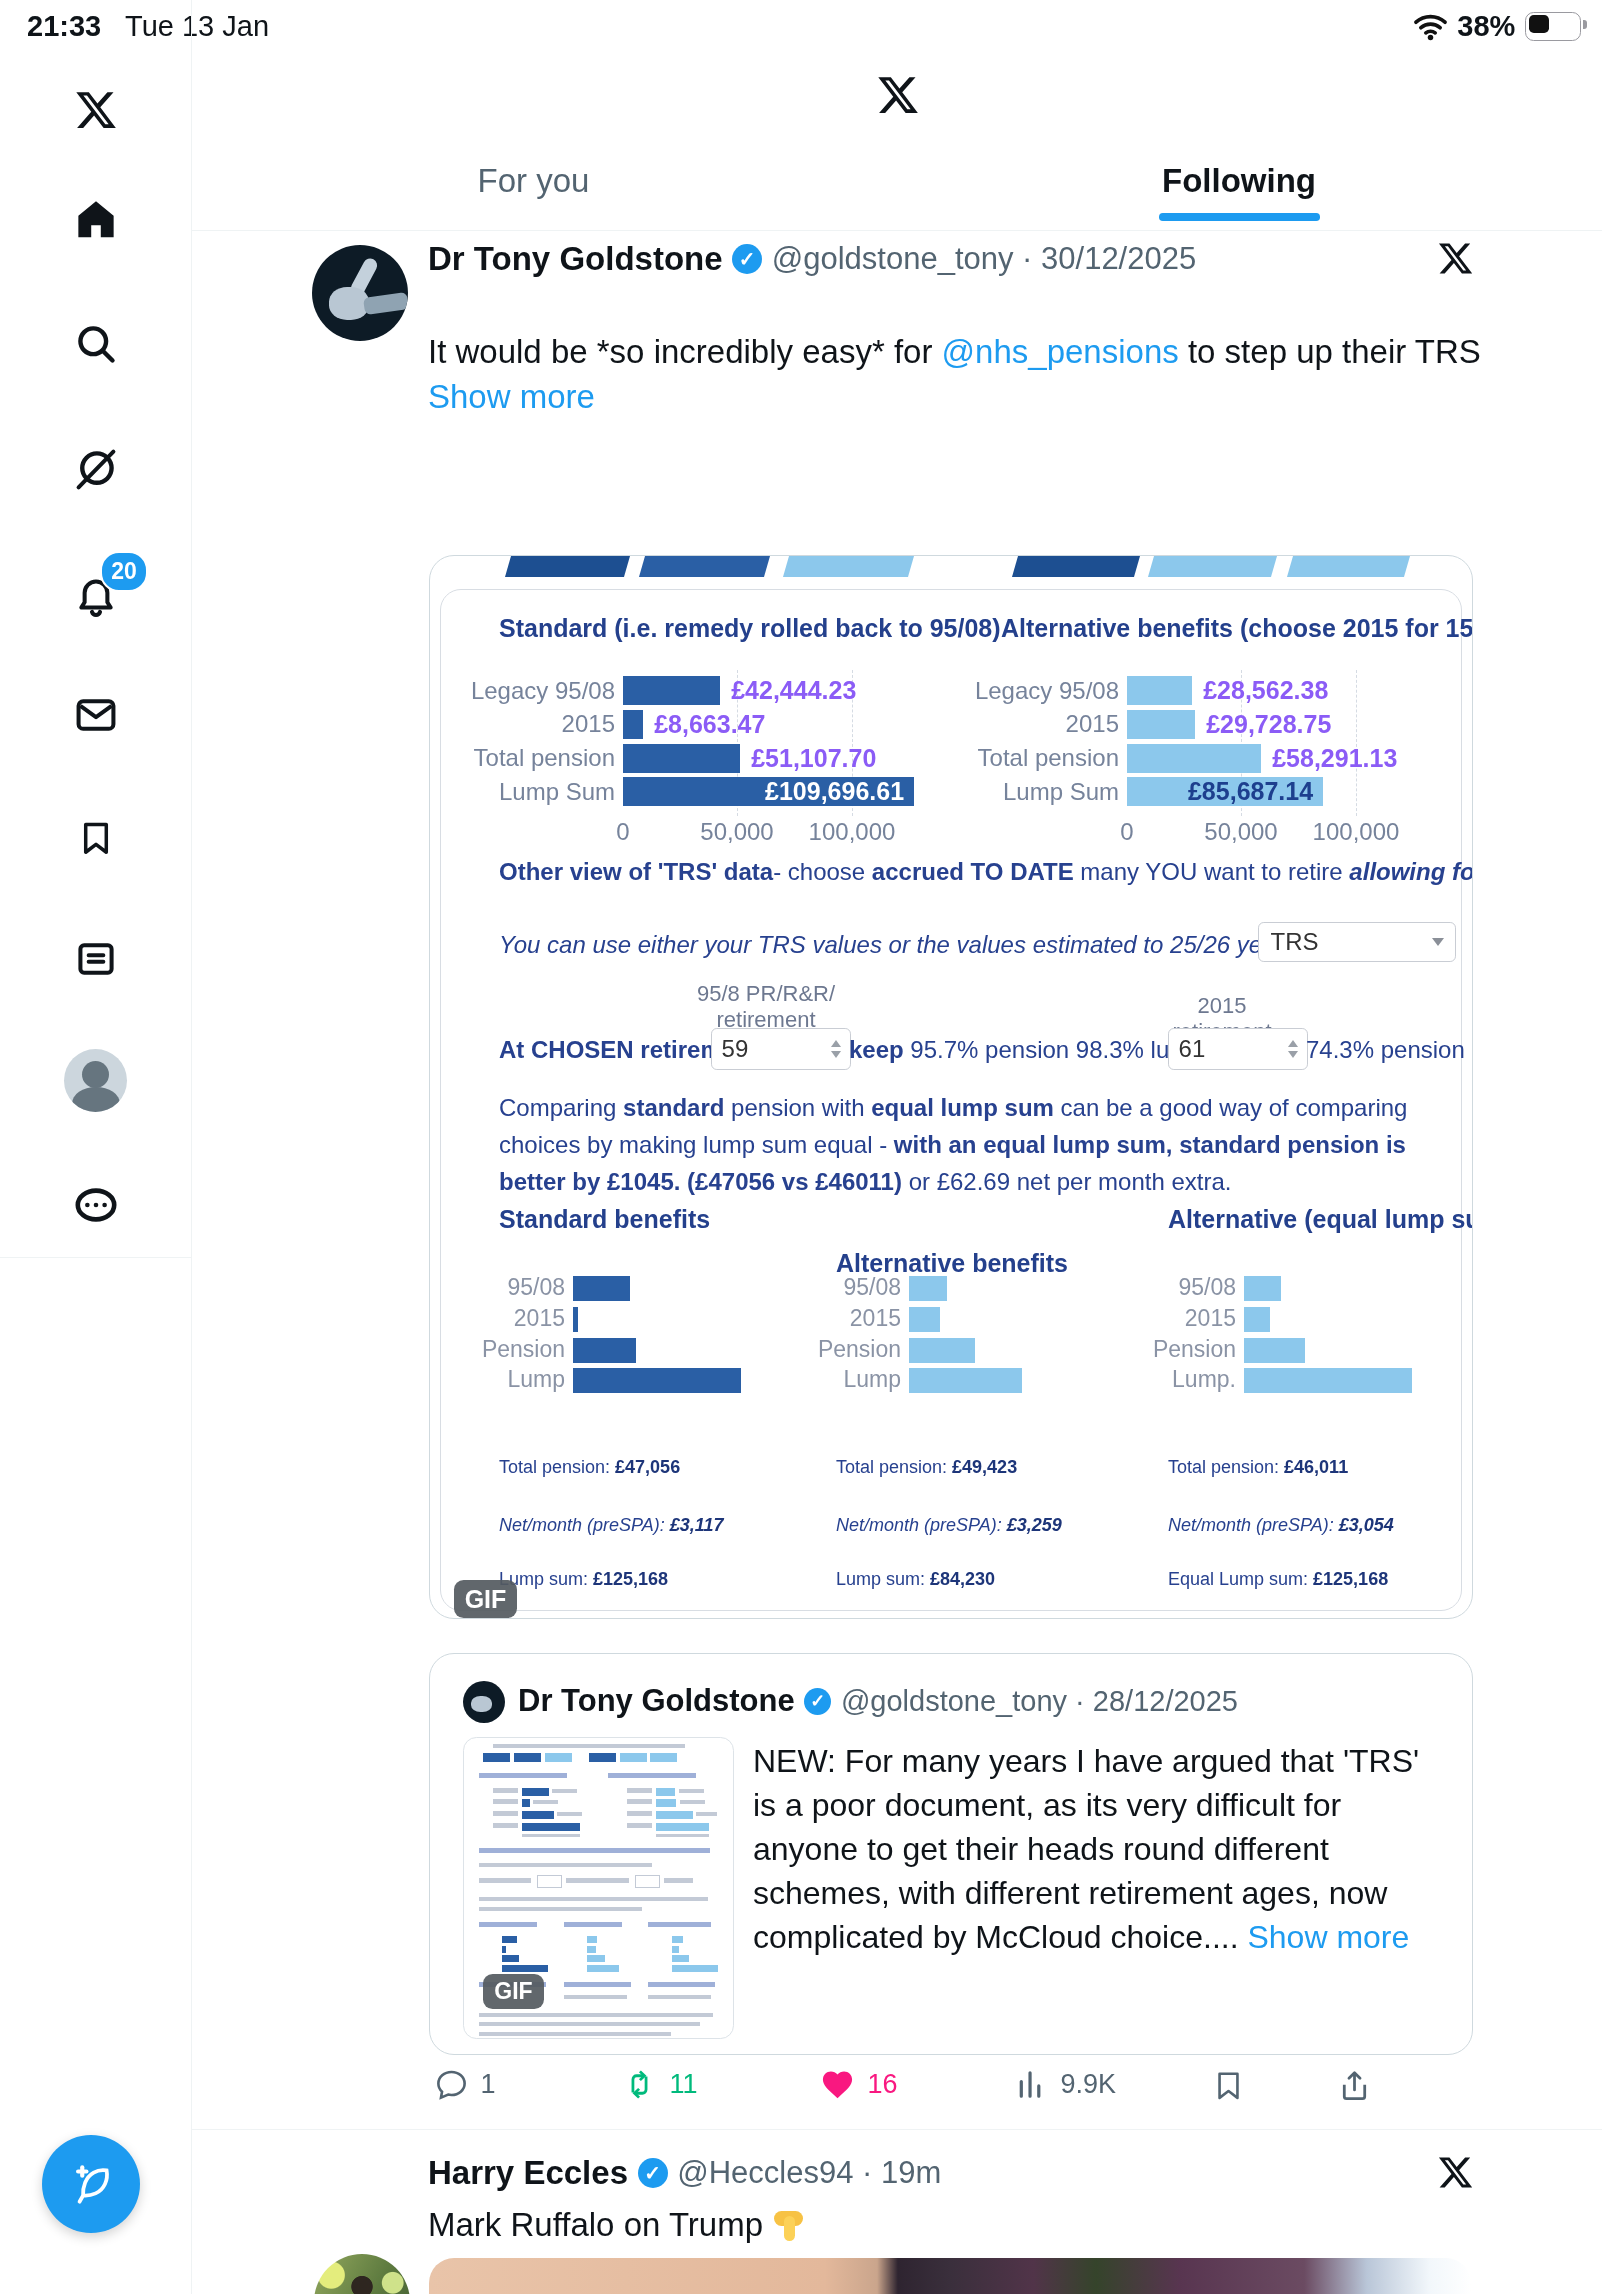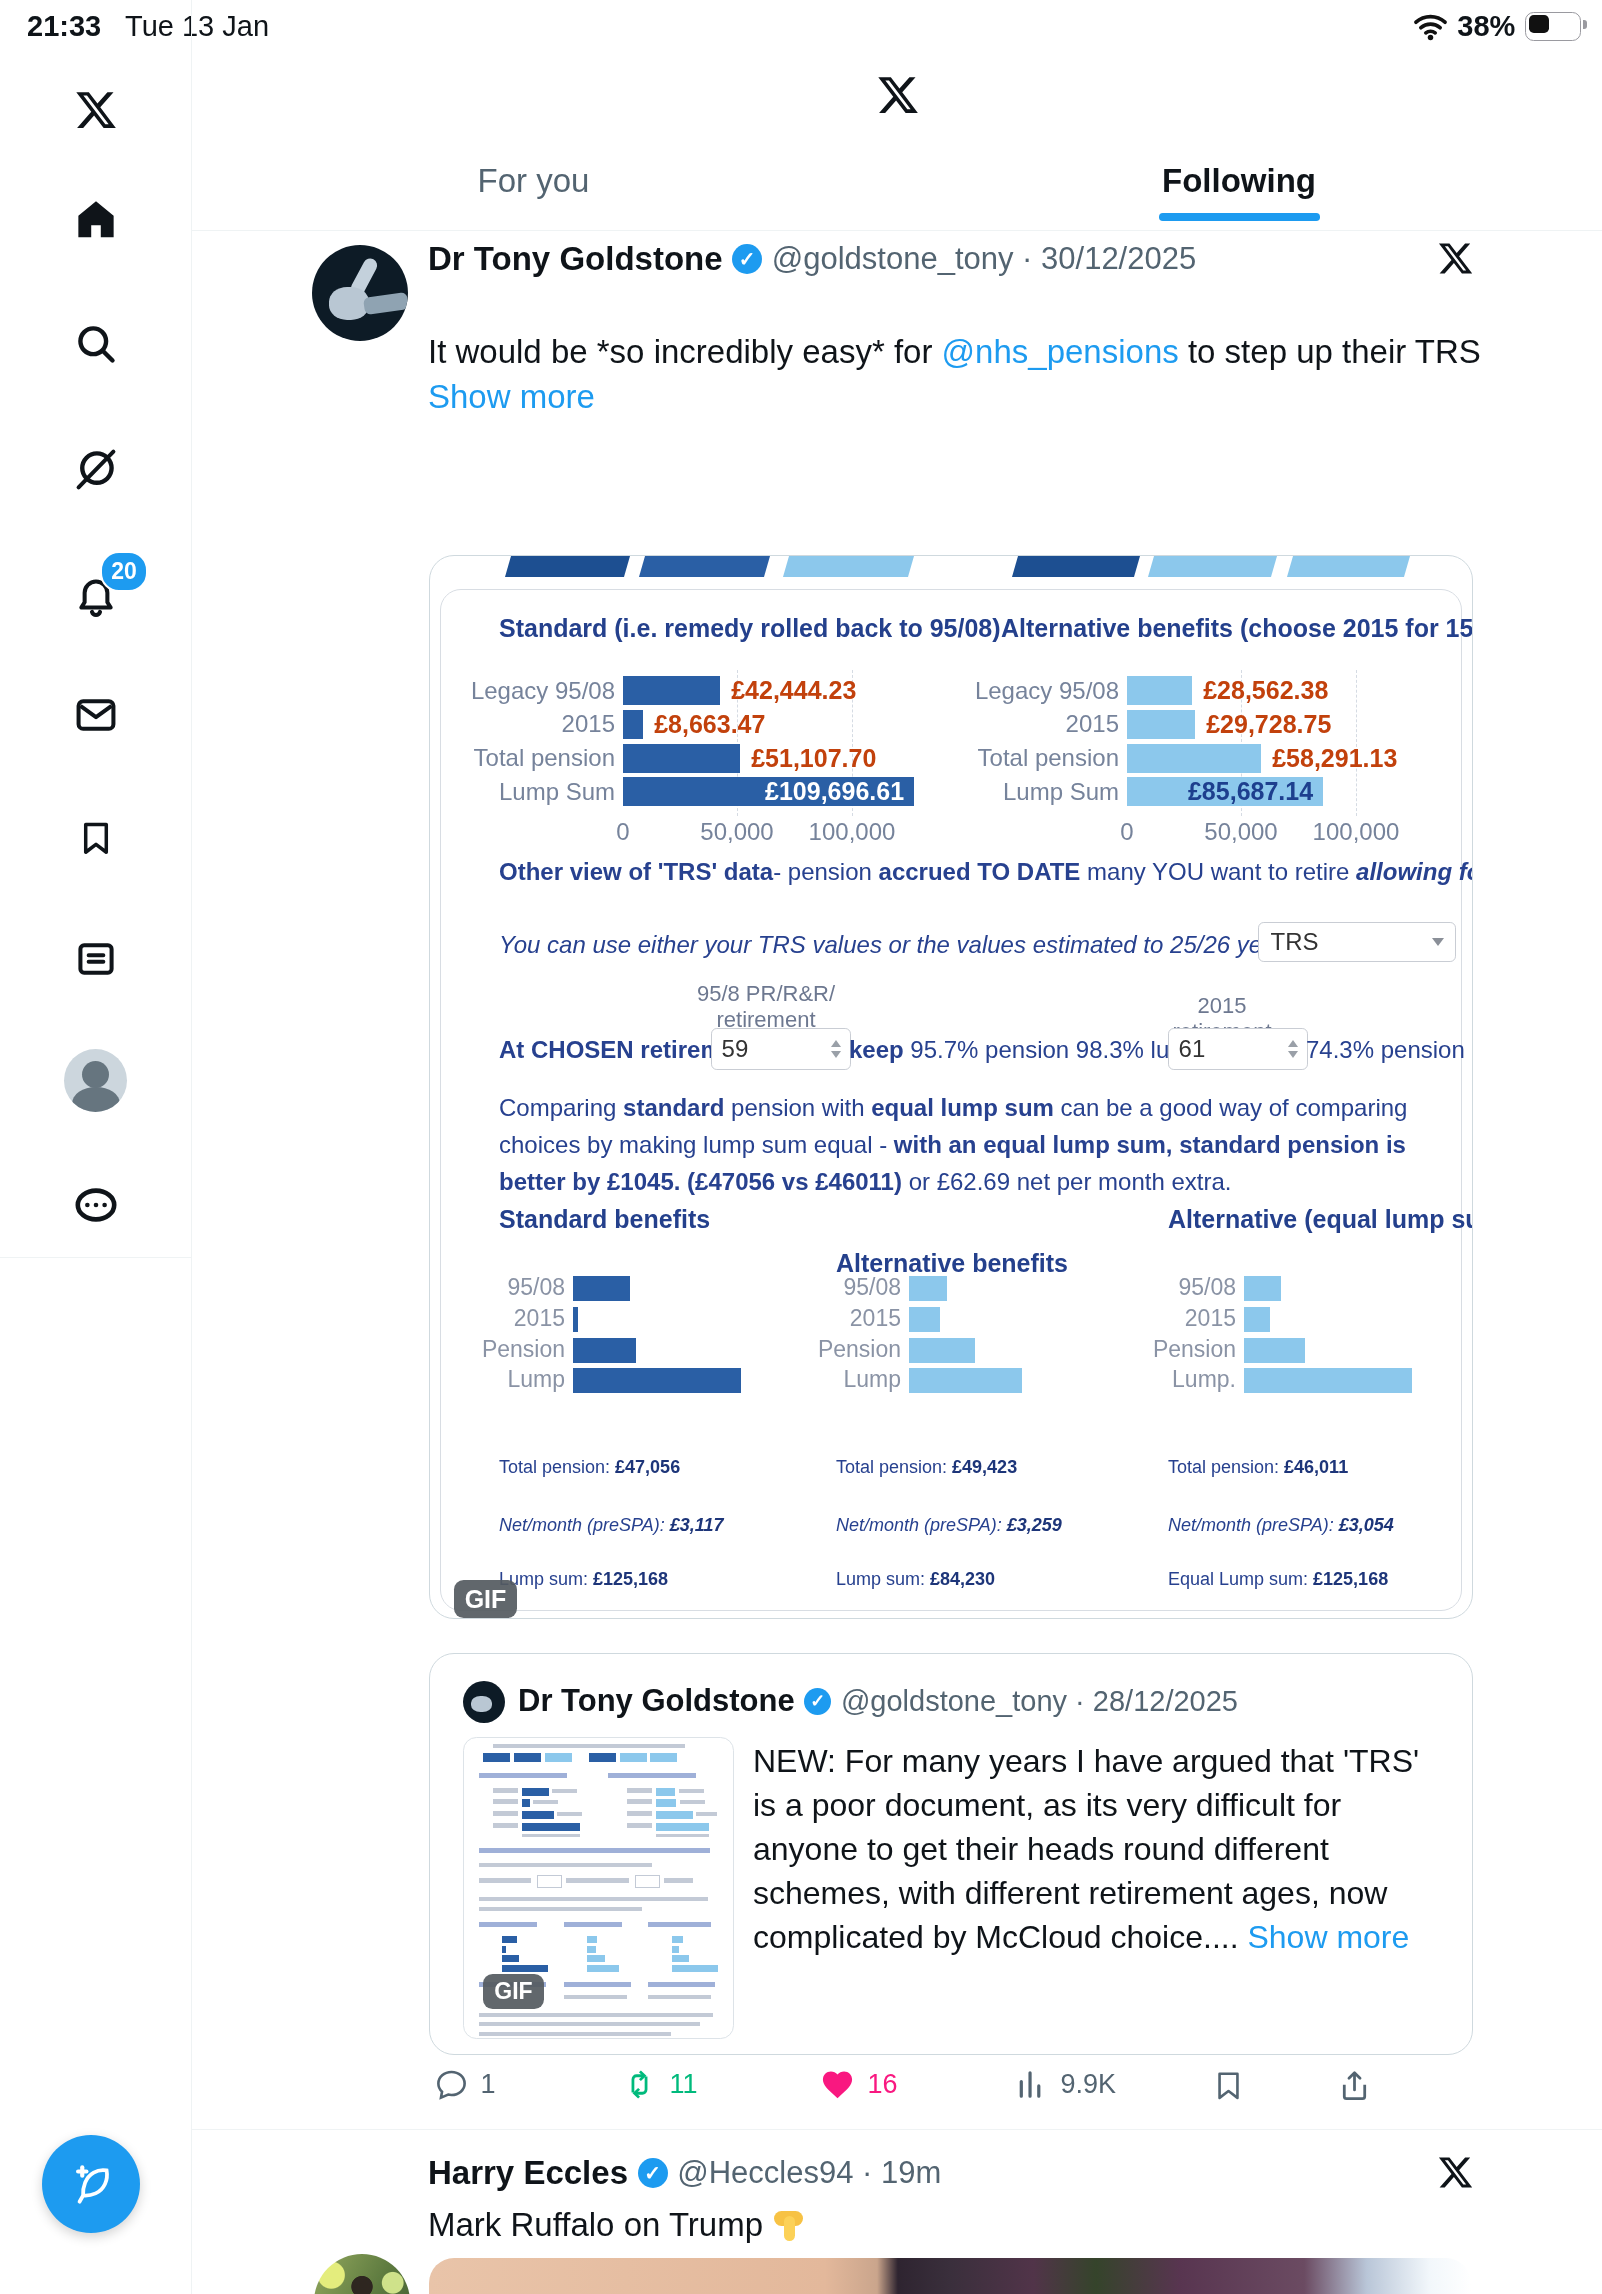--- a/index.html
+++ b/index.html
@@ -60,21 +60,21 @@
   .chev.mid{background:#2a5fa5;}
   .chev.light{background:#8cc8ec;}
   .dash-panel{position:absolute;left:9.6px;top:33px;width:1020px;height:1020px;border:1.9px solid #d8dde3;border-radius:21px;}
   .dash-title{position:absolute;font-size:25px;font-weight:700;color:#24408c;white-space:nowrap;}
   .bigchart{position:absolute;width:500px;height:178px;}
   .crow{display:flex;height:29px;margin-bottom:4.8px;align-items:center;position:relative;z-index:1;}
   .clab{width:166px;padding-right:0;text-align:right;color:#76839b;font-size:24px;flex:0 0 166px;}
   .cbar{height:29px;margin-left:7.7px;position:relative;flex:0 0 auto;}
   .cbar.dark{background:#2a5fa5;}
   .cbar.light{background:#8cc8ec;}
-  .cval{margin-left:11.5px;font-size:25px;font-weight:600;color:#c2410c;white-space:nowrap;}
+  .cval{margin-left:11.5px;font-size:25px;font-weight:600;color:#8b5cf6;white-space:nowrap;}
   .cval.inside{position:absolute;right:9.6px;top:0;line-height:29px;margin:0;}
   .cval.inside.dark{color:#fff;}
   .cval.inside.light{color:#1d3f8e;}
   .grid{position:absolute;top:-5.8px;height:146px;border-left:1.9px dashed #d5dbe3;z-index:0;}
   .axl{position:absolute;top:142px;transform:translateX(-50%);font-size:24px;color:#76839b;}
   .dash-text{position:absolute;font-size:24px;color:#27418f;white-space:nowrap;}
   .dash-text b{font-weight:700;}
   .dropdown{position:absolute;width:173px;height:38px;border:1.9px solid #c9cdd4;border-radius:5.8px;background:#fff;
     display:flex;align-items:center;padding:0 11.5px;font-size:24px;color:#333;justify-content:space-between;}
   .dd-caret{width:0;height:0;border-left:6.7px solid transparent;border-right:6.7px solid transparent;border-top:8.6px solid #8a8f98;}
@@ -342,21 +342,21 @@
           <div class="cbar light" style="width: 196px;">
             <div class="cval inside light">£85,687.14</div>
           </div>
         </div>
         <div class="axl" style="left: 174px;">0</div>
         <div class="axl" style="left: 288px;">50,000</div>
         <div class="axl" style="left: 403px;">100,000</div>
       </div>
 
     <div class="dash-text" style="left:69px;top:302px;">
-      <b>Other view of 'TRS' data</b><span>- pension </span><b>accrued TO DATE</b><span> many YOU want to retire </span><b style="font-style:italic;">allowing for early retirement</b>
+      <b>Other view of 'TRS' data</b><span>- choose </span><b>accrued TO DATE</b><span> many YOU want to retire </span><b style="font-style:italic;">allowing for early retirement</b>
     </div>
 
     <div class="dash-text" style="left:69px;top:375px;font-style:italic;">You can use either your TRS values or the values estimated to 25/26 year in this modeller</div>
     <div class="dropdown" style="left:828px;top:366px;">
       <span>TRS</span>
         <span class="dd-caret"></span>
     </div>
 
     <div class="spinlab" style="left:259px;top:425px;width:154px;">95/8 PR/R&amp;R/ retirement</div>
     <div class="spinlab" style="left:715px;top:437px;width:154px;">2015 retirement</div>

